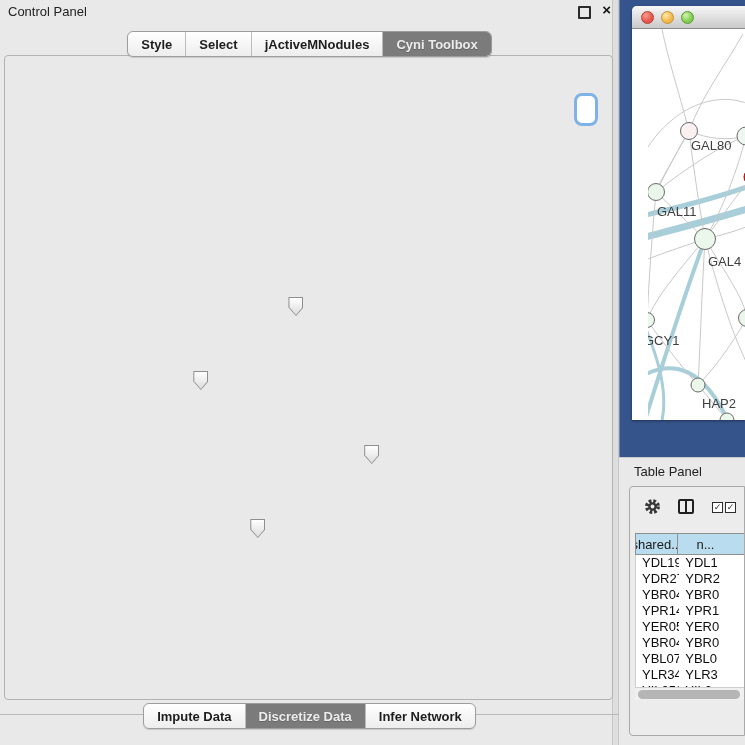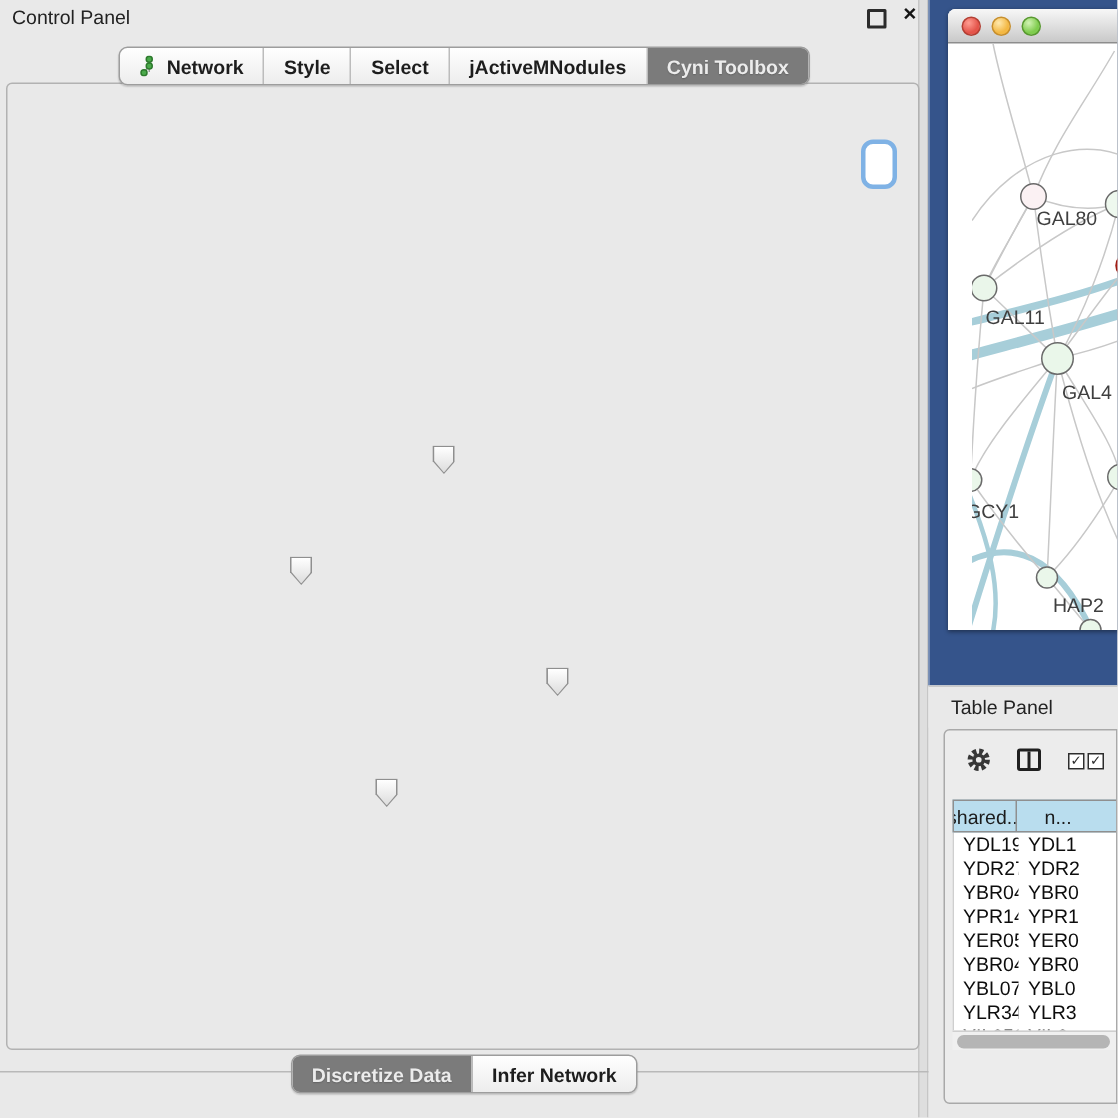--- a/index.html
+++ b/index.html
@@ -110,29 +110,20 @@
     <div class="abs float-btn"></div>
     <div class="abs close-btn">×</div>
   </div>
 
   <div class="abs hairline" style="top:714px"></div>
 
   <div class="abs contentbox"></div>
 
   <div class="abs tabstrip top">
     <div class="tabgroup" id="top-tabs">
-        <div class="tab">
-          <svg width="13" height="14" viewBox="0 0 13 14">
-            <path d="M6.5 3 L6.5 11 M6.5 7 L3 11" stroke="#9a9a9a" stroke-width="1"></path>
-            <circle cx="6.5" cy="2.5" r="2" fill="#4aa94a" stroke="#2d7a2d"></circle>
-            <circle cx="6.5" cy="7" r="2" fill="#4aa94a" stroke="#2d7a2d"></circle>
-            <circle cx="3" cy="11.5" r="2" fill="#4aa94a" stroke="#2d7a2d"></circle>
-          </svg>
-          <span>Network</span>
-        </div>
         <div class="tab">
           <span>Style</span>
         </div>
         <div class="tab">
           <span>Select</span>
         </div>
         <div class="tab">
           <span>jActiveMNodules</span>
         </div>
         <div class="tab selected">
@@ -364,20 +355,23 @@
     </div>
   <div class="attr-item">SelfLoops</div>
       <div class="attr-item">TopologicalCoefficient</div>
       <div class="attr-item">BetweennessCentrality</div>
     </div>
 
   <button class="btn" style="left:252px;top:668px;width:66px;height:22px;">Apply</button>
 
   <div class="abs tabstrip bottom">
     <div class="tabgroup" id="bottom-tabs">
+        <div class="tab">
+          <span>Impute Data</span>
+        </div>
         <div class="tab selected">
           <span>Discretize Data</span>
         </div>
         <div class="tab">
           <span>Infer Network</span>
         </div>
       </div>
   </div>
 </div>
 

